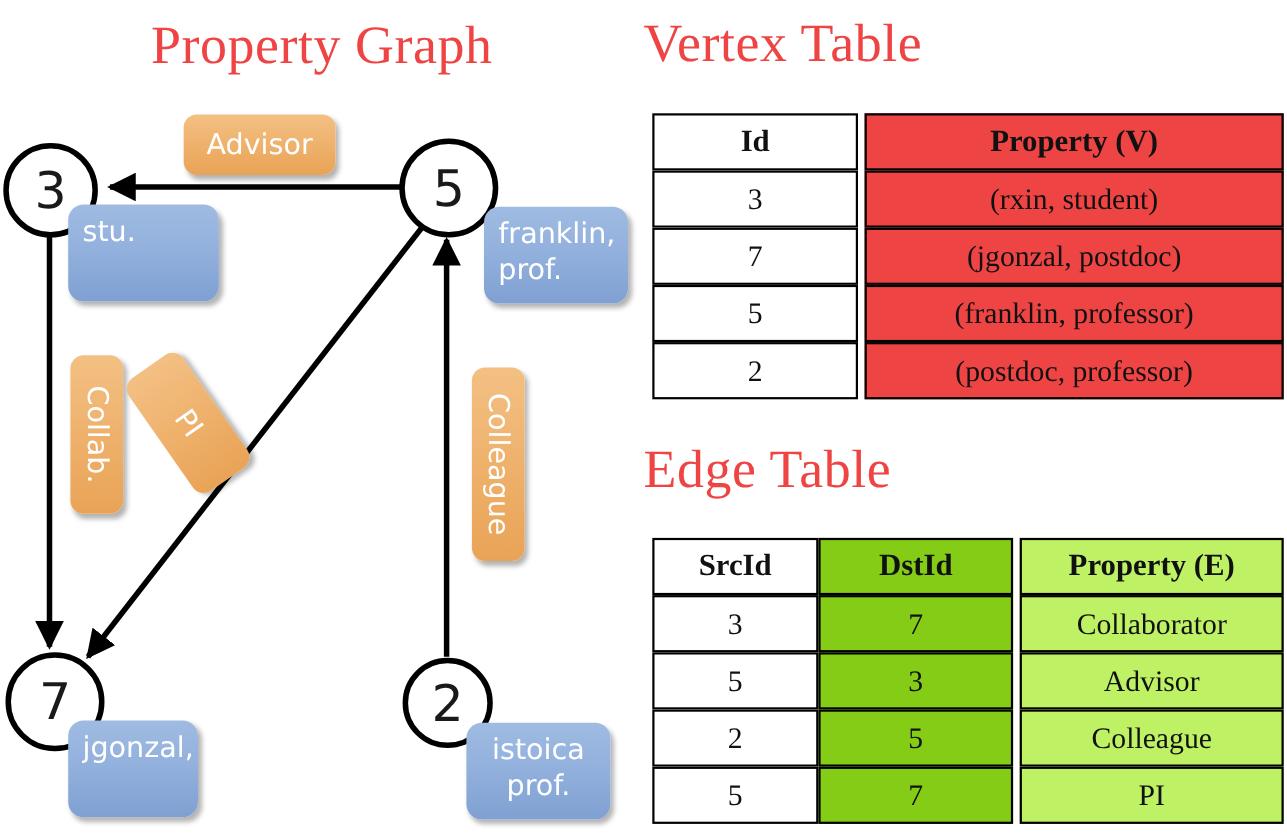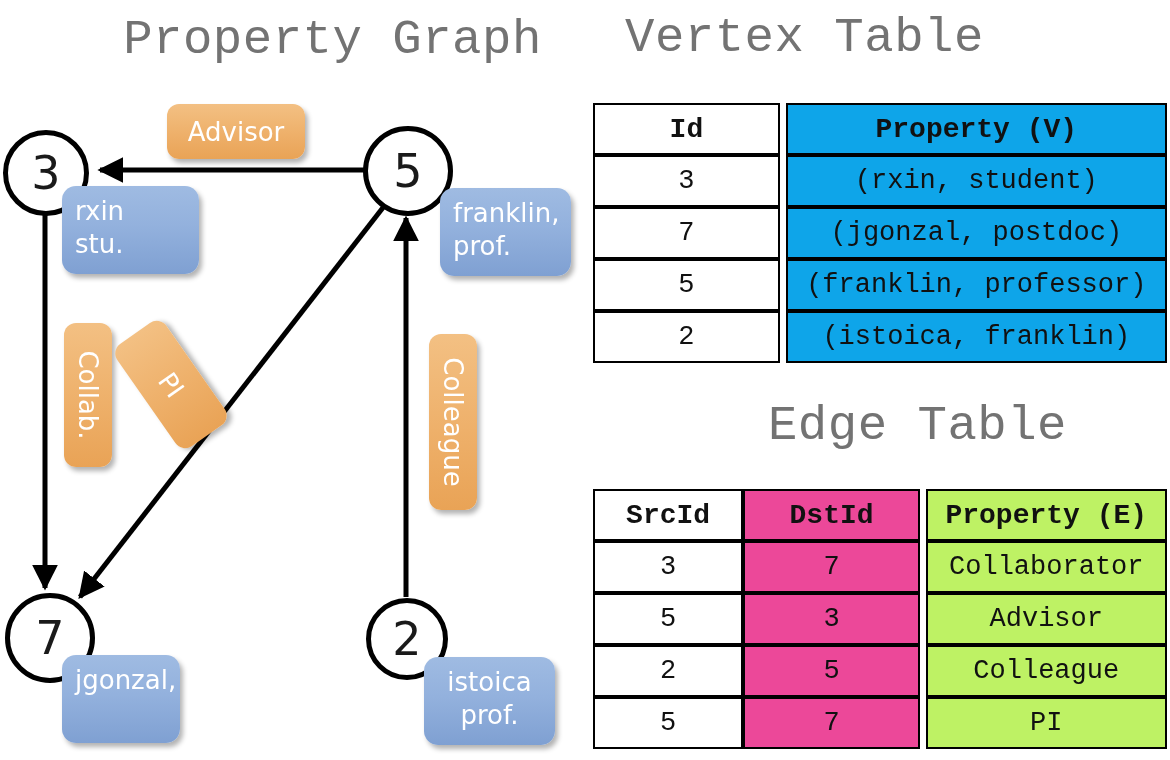--- a/index.html
+++ b/index.html
@@ -9,29 +9,28 @@
     font-family:"Liberation Sans", sans-serif;
     overflow:hidden;
     position:relative;
   }
   .panel{position:absolute;}
 
   
   .title{
     position:absolute;
     font-weight:400;
-    color:#737373;
+    color:#ef4444;
     letter-spacing:0.5px;
     white-space:nowrap;
-    font-family:Liberation Mono, monospace;
-    margin-left:40px;
+    font-family:Liberation Serif, serif;
   }
   #graph-title{left:0;top:12px;width:585px;text-align:center;font-size:49px;}
   #vertex-title{left:585px;top:10px;width:585px;text-align:left;font-size:49px;}
-  #edge-title{left:585px;top:398px;width:585px;text-align:center;font-size:49px;}
+  #edge-title{left:585px;top:398px;width:585px;text-align:left;font-size:49px;}
 
   
   #graph{left:0;top:0;width:585px;height:760px;}
   #graph-svg{position:absolute;left:0;top:0;}
 
   .node-circle{
     position:absolute;
     border:5px solid #000;
     border-radius:50%;
     background:#fff;
@@ -73,43 +72,43 @@
     white-space:nowrap;
     display:block;
   }
   .ebox.diag span{white-space:nowrap;display:block;}
 
   
   table.gt{
     position:absolute;
     border-collapse:separate;
     border-spacing:0;
-    font-family:Liberation Mono, monospace;
+    font-family:Liberation Serif, serif;
   }
   table.gt td{
     border:2px solid #000;
     text-align:center;
     vertical-align:middle;
     font-size:27px;
     color:#111;
     padding:0;
     height:48px;
   }
   table.gt td.hdr{font-weight:700;font-size:28px;}
   table.gt td.spacer{border:none;width:6px;height:auto;padding:0;}
-  td.blue{background:#0ea5e9;}
+  td.blue{background:#ef4444;}
   td.peach{background:#bef264;}
 
   #vertex-table{left:593px;top:103px;width:574px;}
   #vertex-table td.c-id{width:186px;background:#fff;}
   #vertex-table td.c-prop{width:382px;}
 
   #edge-table{left:593px;top:489px;width:574px;}
   #edge-table td.c-src{width:150px;background:#fff;}
-  #edge-table td.c-dst{width:178px;background:#ec4899;}
+  #edge-table td.c-dst{width:178px;background:#84cc16;}
   #edge-table td.c-eprop{width:240px;}
 </style>
 </head>
 <body>
 
 <div class="title" id="graph-title">Property Graph</div>
 
 <div class="panel" id="graph">
 
   <svg id="graph-svg" width="585" height="760">
@@ -135,21 +134,20 @@
     <span>5</span>
   </div>
   <div class="node-circle" style="left:5px;top:593px;width:90px;height:90px;">
     <span>7</span>
   </div>
   <div class="node-circle" style="left:366px;top:598px;width:82px;height:82px;">
     <span>2</span>
   </div>
 
   <div class="vbox" style="left:62px;top:186px;width:137px;height:88px;">
-    <div>rxin</div>
     <div>stu.</div>
   </div>
   <div class="vbox" style="left:440px;top:188px;width:131px;height:88px;">
     <div>franklin,</div>
     <div>prof.</div>
   </div>
   <div class="vbox" style="left:62px;top:655px;width:118px;height:88px;">
     <div>jgonzal,</div>
   </div>
   <div class="vbox" style="left:424px;top:657px;width:131px;height:88px;text-align:center;">
@@ -194,21 +192,21 @@
       <td class="c-prop blue">(jgonzal, postdoc)</td>
     </tr>
     <tr>
       <td class="c-id">5</td>
       <td class="spacer"></td>
       <td class="c-prop blue">(franklin, professor)</td>
     </tr>
     <tr>
       <td class="c-id">2</td>
       <td class="spacer"></td>
-      <td class="c-prop blue">(istoica, franklin)</td>
+      <td class="c-prop blue">(postdoc, professor)</td>
     </tr>
   </tbody>
 </table>
 
 <div class="title" id="edge-title">Edge Table</div>
 
 <table class="gt" id="edge-table">
   <tbody>
     <tr>
       <td class="c-src hdr">SrcId</td>

